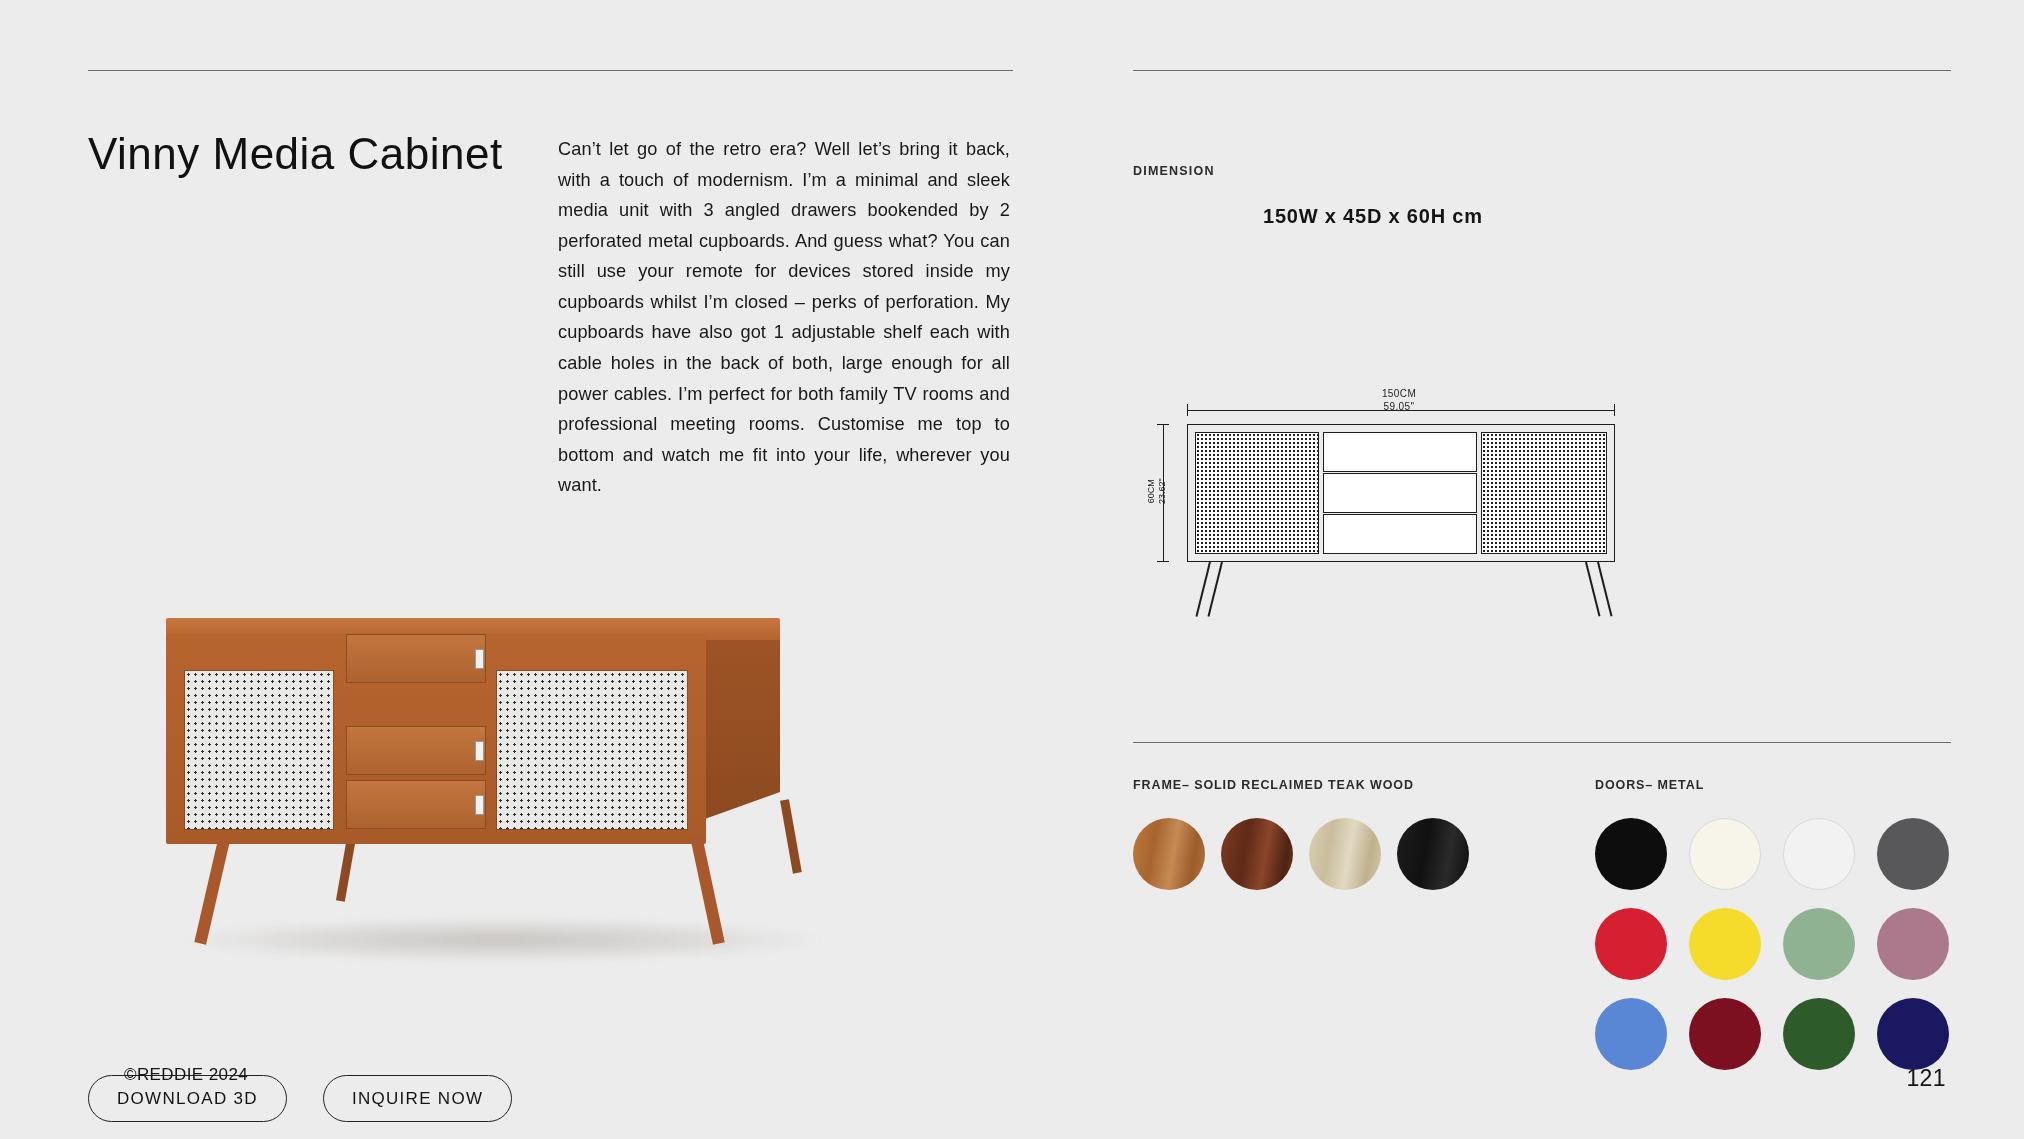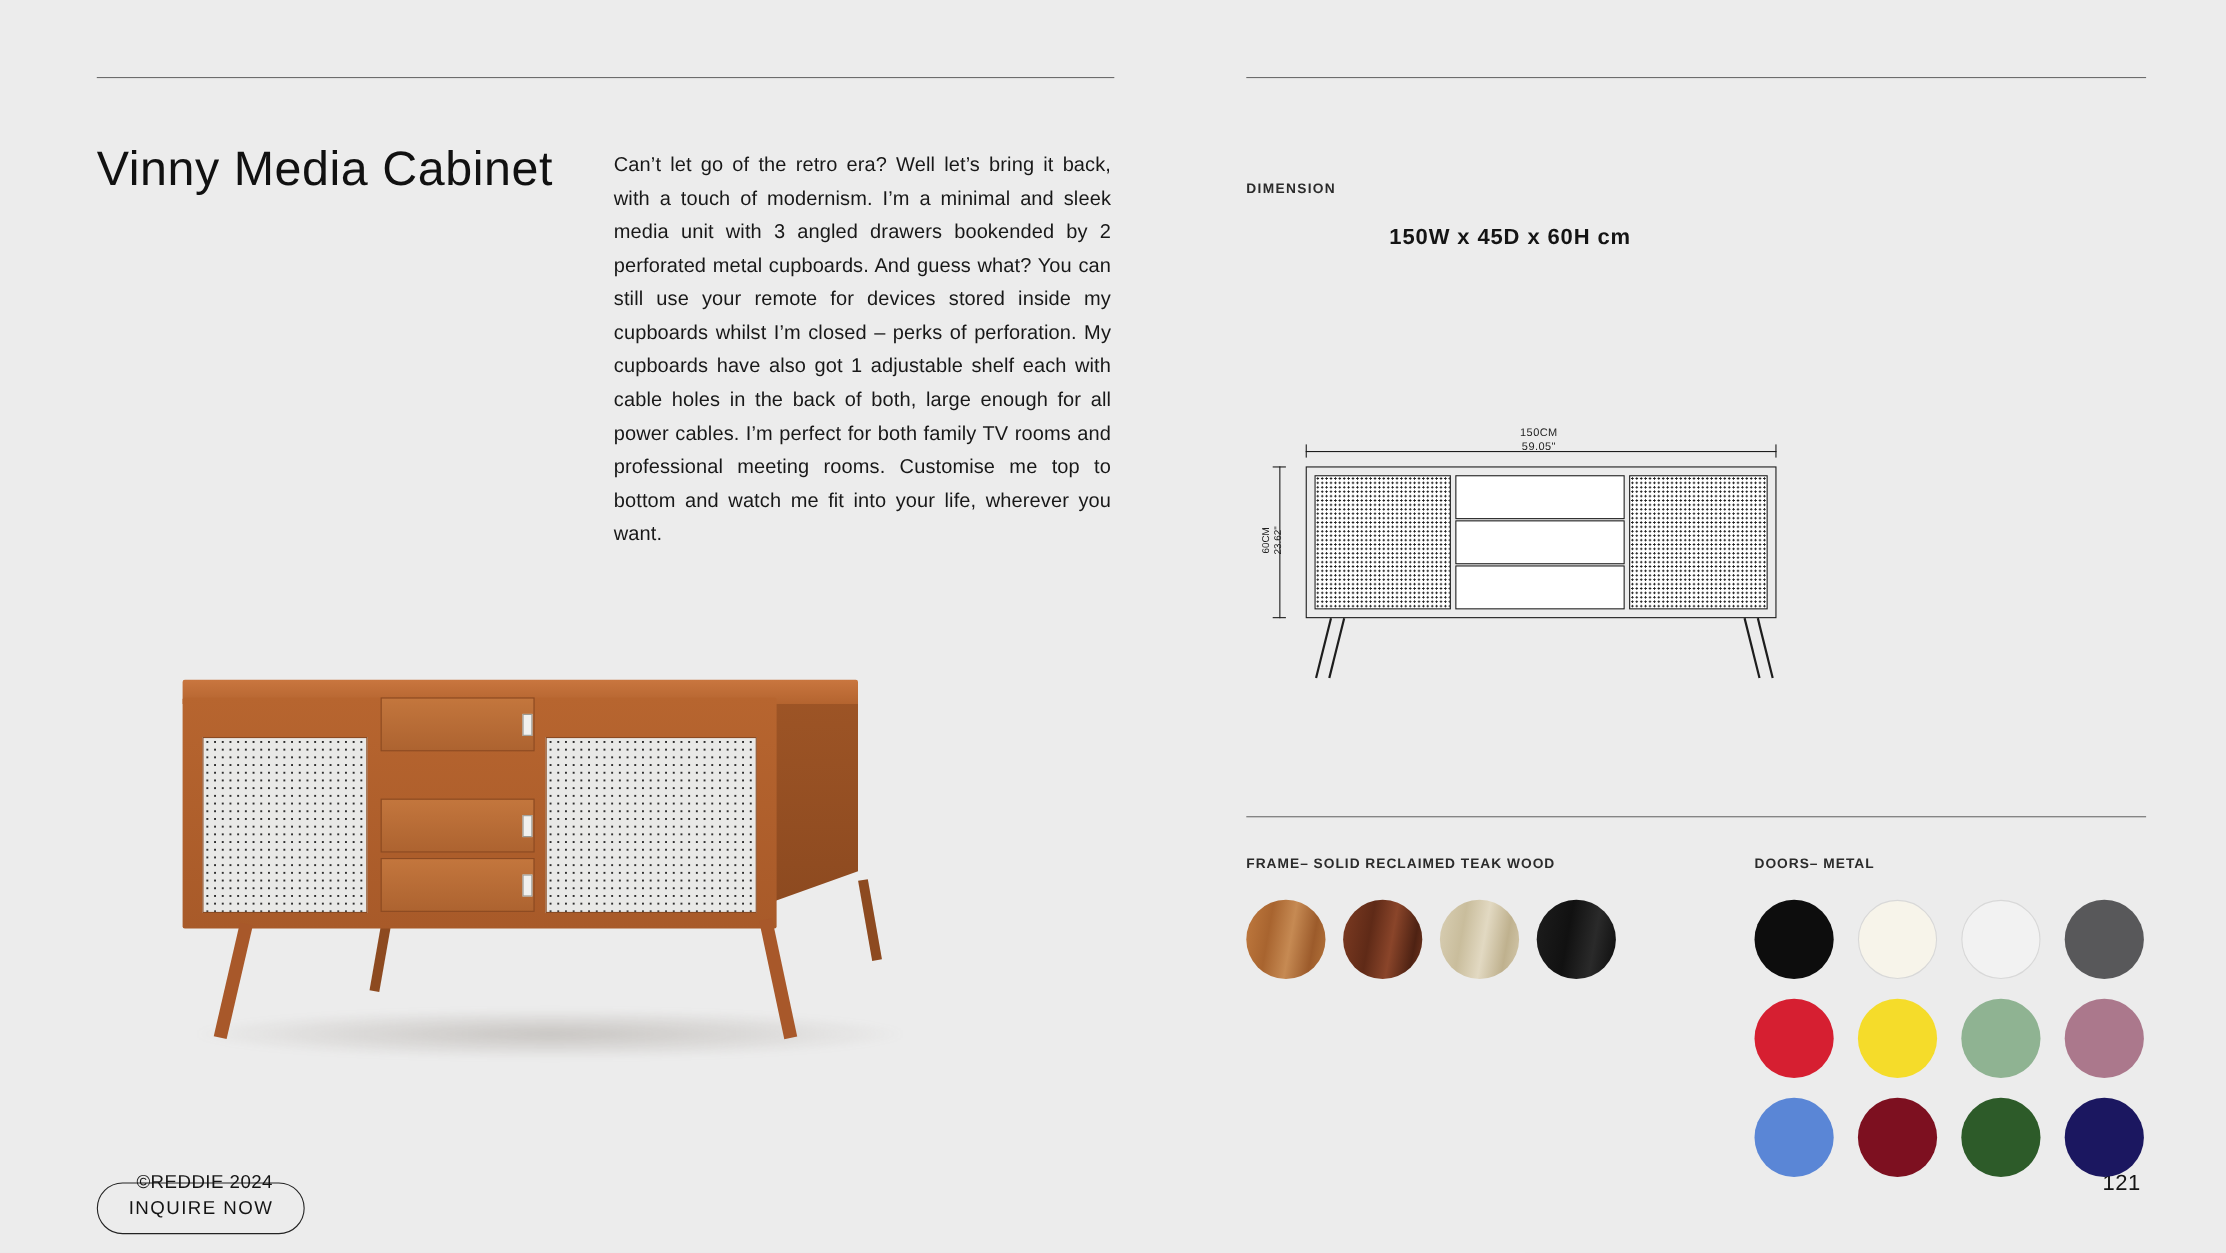--- a/index.html
+++ b/index.html
@@ -182,21 +182,21 @@
     top: 1065px;
     font-size: 17px;
     letter-spacing: 0.4px;
     color: #141414;
     margin-left: 40px;
   }
   .footer-right {
     position: absolute;
     right: 78px;
     top: 1065px;
-    font-size: 20px;
+    font-size: 23px;
     letter-spacing: 0.4px;
     color: #141414;
   }
 
   
   .right-col {
     position: absolute;
     left: 1133px;
     top: 70px;
     width: 818px;
@@ -347,20 +347,21 @@
           <div class="drawer d3">
             <div class="handle" style="left:128px; top:14px;"></div>
           </div>
         </div>
       </div>
       <div class="leg leg-fl"></div>
       <div class="leg leg-fr"></div>
     </div>
 
     <div class="btn-row">
+      <button class="pill">DOWNLOAD 3D</button>
       <button class="pill">INQUIRE NOW</button>
     </div>
   </div>
 
   <div class="footer-left">©REDDIE 2024</div>
   <div class="footer-right">121</div>
 
   <div class="right-col">
     <div class="r-rule"></div>
 

